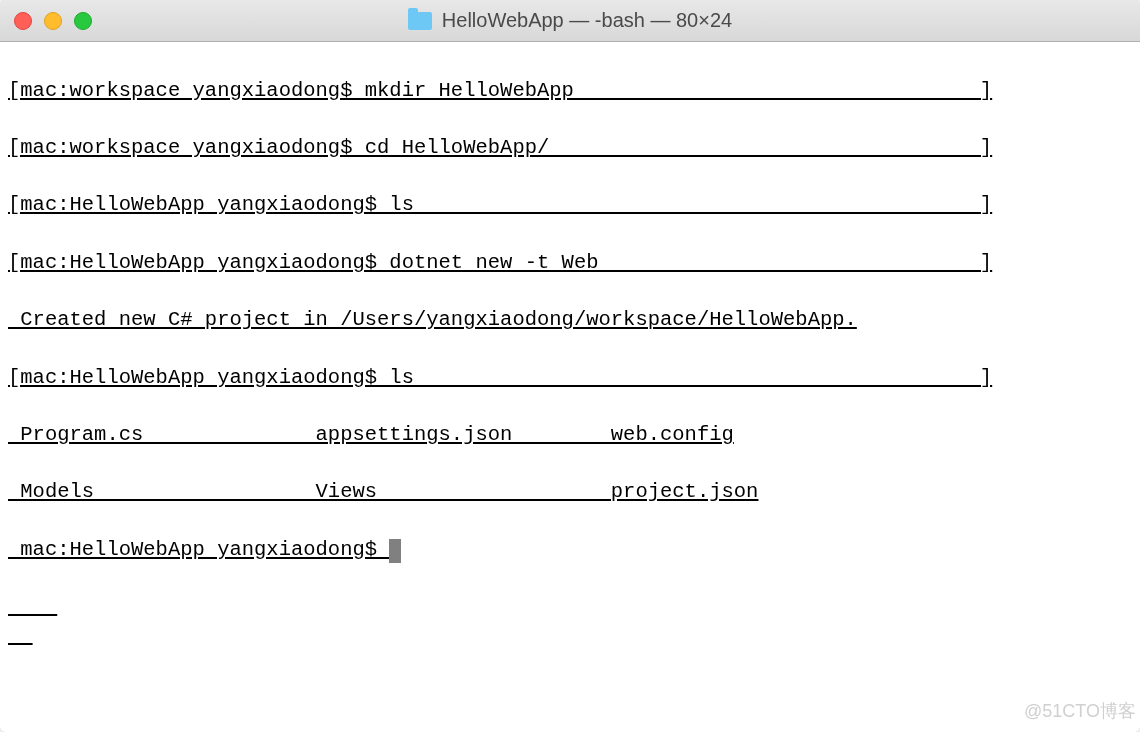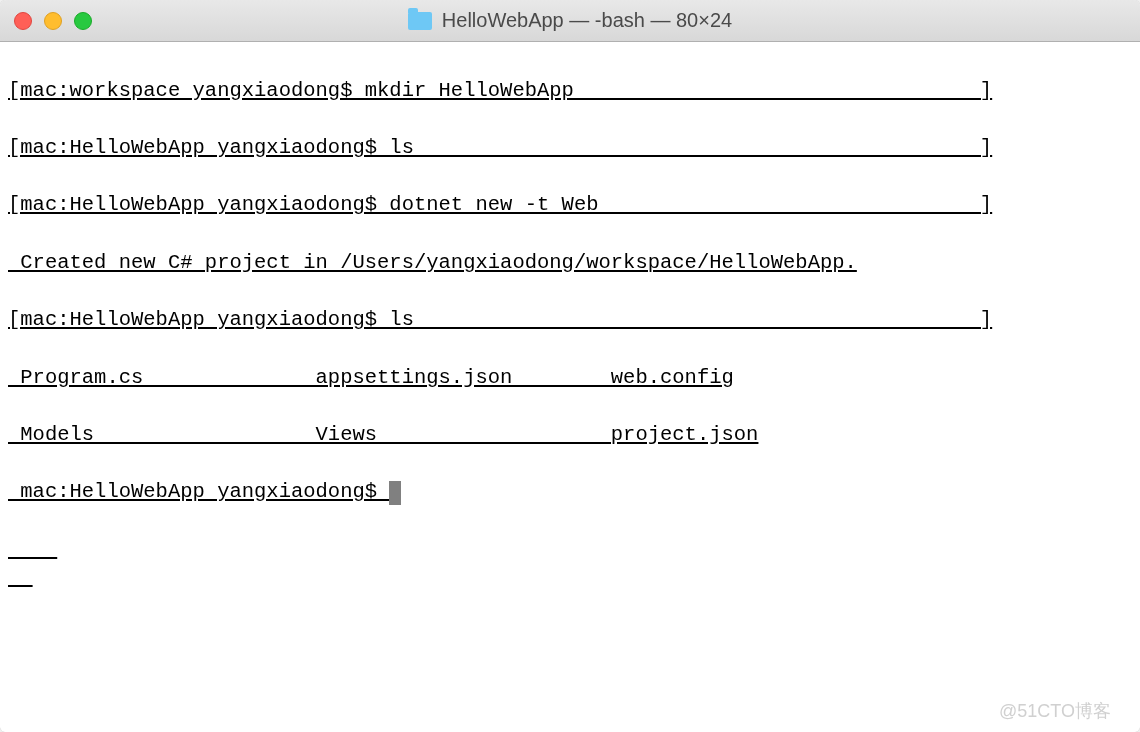--- a/index.html
+++ b/index.html
@@ -94,21 +94,21 @@
       display: inline-block;
       width: 12px;
       height: 24px;
       background: #808080;
       vertical-align: text-bottom;
       margin-bottom: -2px;
     }
     .watermark {
       position: absolute;
       bottom: 8px;
-      right: 29px;
+      right: 4px;
       color: #d0d0d0;
       font-size: 18px;
       font-family: -apple-system, sans-serif;
     }
   </style>
 </head>
 <body>
 
 <div class="window">
   <div class="titlebar">
@@ -117,20 +117,21 @@
       <div class="traffic-light tl-min"></div>
       <div class="traffic-light tl-max"></div>
     </div>
     <div class="title-center">
       <div class="folder-icon"></div>
       <span>HelloWebApp — -bash — 80×24</span>
     </div>
   </div>
   <div class="terminal-body">
 <span class="line">[mac:workspace yangxiaodong$ mkdir HelloWebApp                                 ]</span>
+<span class="line">[mac:workspace yangxiaodong$ cd HelloWebApp/                                   ]</span>
 <span class="line">[mac:HelloWebApp yangxiaodong$ ls                                              ]</span>
 <span class="line">[mac:HelloWebApp yangxiaodong$ dotnet new -t Web                               ]</span>
 <span class="line"> Created new C# project in /Users/yangxiaodong/workspace/HelloWebApp.</span>
 <span class="line">[mac:HelloWebApp yangxiaodong$ ls                                              ]</span>
 <span class="line"> Program.cs              appsettings.json        web.config</span>
 <span class="line"> Models                  Views                   project.json</span>
 <span class="line"><span> mac:HelloWebApp yangxiaodong$ </span><span class="cursor-block"></span></span>
     <div class="watermark">@51CTO博客</div>
   </div>
 </div>

